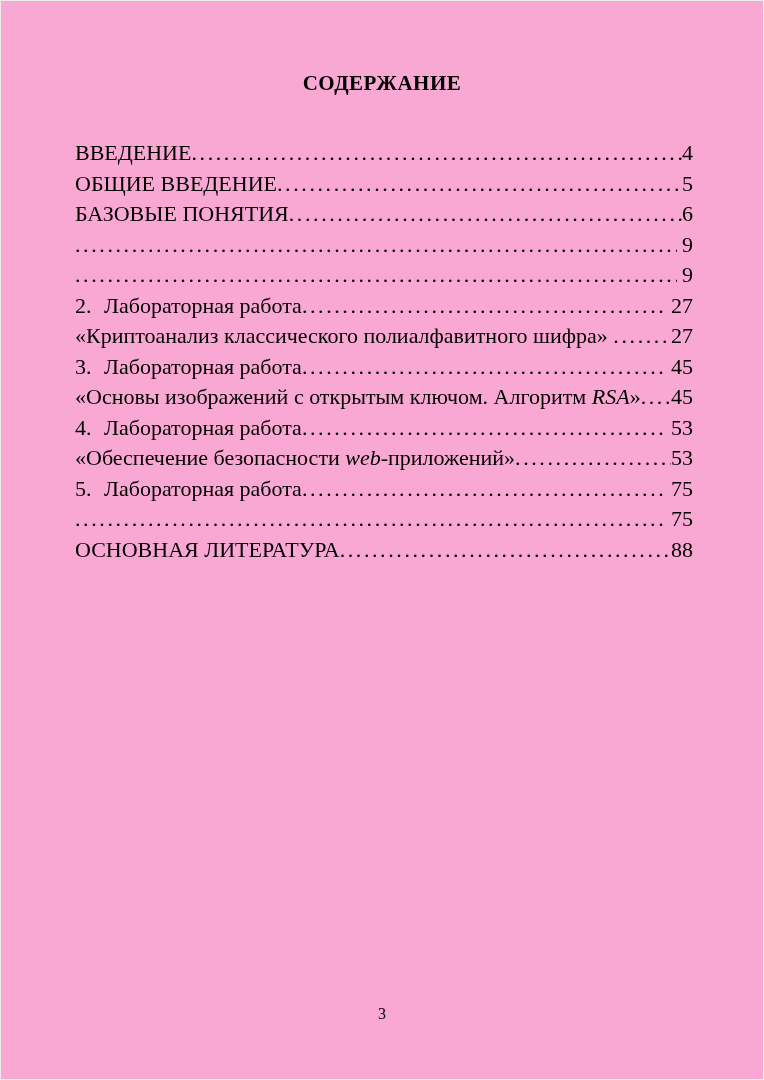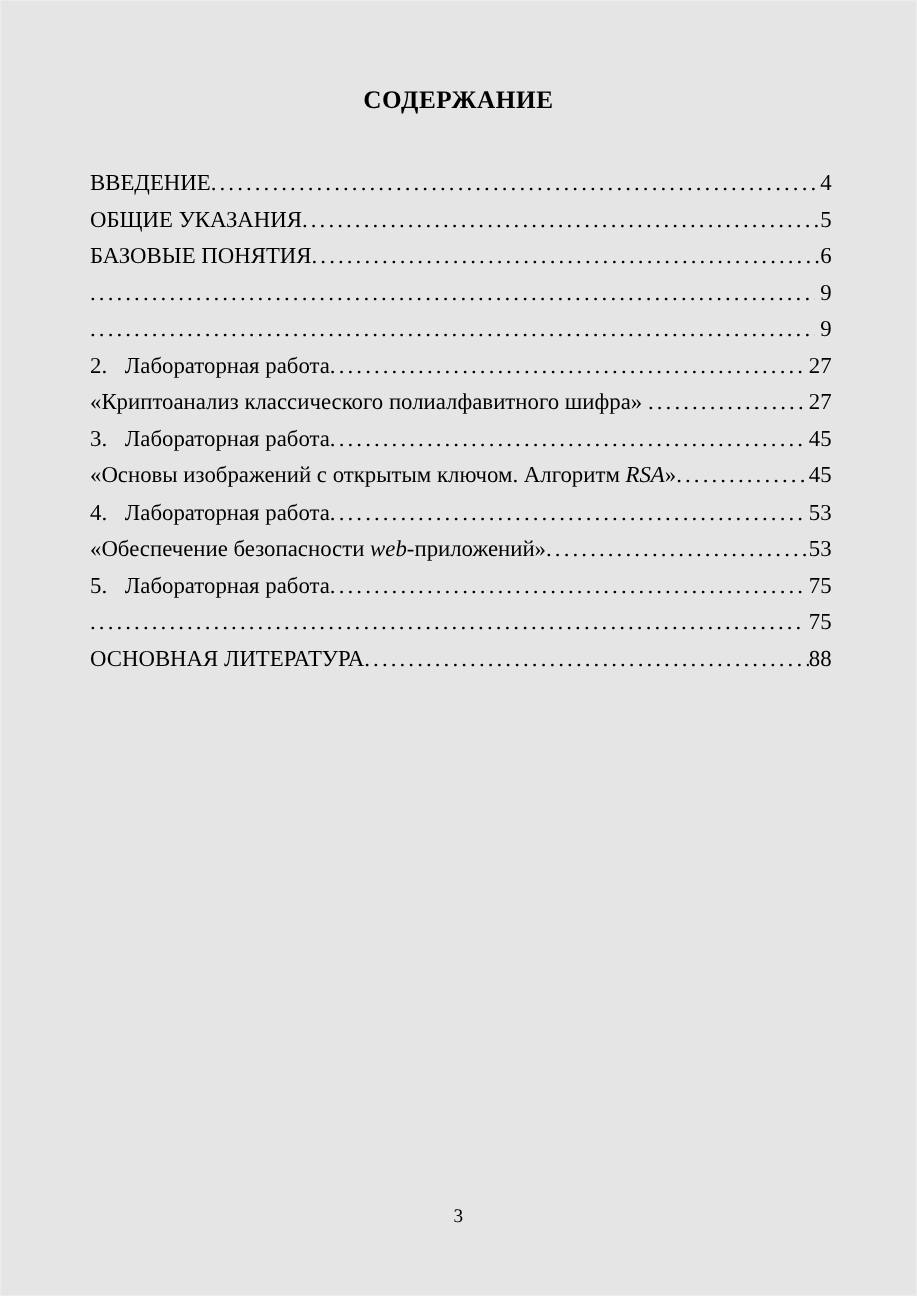--- a/index.html
+++ b/index.html
@@ -1,19 +1,19 @@
 <!DOCTYPE html>
 <html><head>
 <meta charset="utf-8">
 <style>
   html,body{margin:0;padding:0;background:#ffffff;}
   .page{
     position:relative;
     width:764px;height:1080px;
-    background:#e5e5e5;
+    background:#f9a8d4;
     color:#000;
     font-family:"Liberation Serif", serif;
     overflow:hidden;
     box-sizing:border-box;
     border:1px solid #ececec;
   }
   .doc-title{
     position:absolute;
     top:72px;left:0;width:100%;
     text-align:center;
@@ -25,21 +25,21 @@
   .toc{
     position:absolute;
     left:74px;top:137px;
     width:618px;
   }
   .row{
     display:flex;
     align-items:flex-start;
     height:30.5px;
     line-height:30.5px;
-    font-size:19px;
+    font-size:22px;
   }
   .num{flex:0 0 29px;}
   .label{white-space:pre;}
   .label .it{font-style:italic;}
   .dots{
     flex:1 1 auto;
     overflow:hidden;
     white-space:nowrap;
   }
   .dots::after{
@@ -62,21 +62,21 @@
 <div class="page">
   <div class="doc-title">СОДЕРЖАНИЕ</div>
 
   <div class="toc">
       <div class="row">
         <span class="label"><span>ВВЕДЕНИЕ</span></span>
         <span class="dots"></span>
         <span class="pg">4</span>
       </div>
       <div class="row">
-        <span class="label"><span>ОБЩИЕ УКАЗАНИЯ</span></span>
+        <span class="label"><span>ОБЩИЕ ВВЕДЕНИЕ</span></span>
         <span class="dots"></span>
         <span class="pg">5</span>
       </div>
       <div class="row">
         <span class="label"><span>БАЗОВЫЕ ПОНЯТИЯ</span></span>
         <span class="dots"></span>
         <span class="pg">6</span>
       </div>
       <div class="row">
         <span class="dots"></span>

